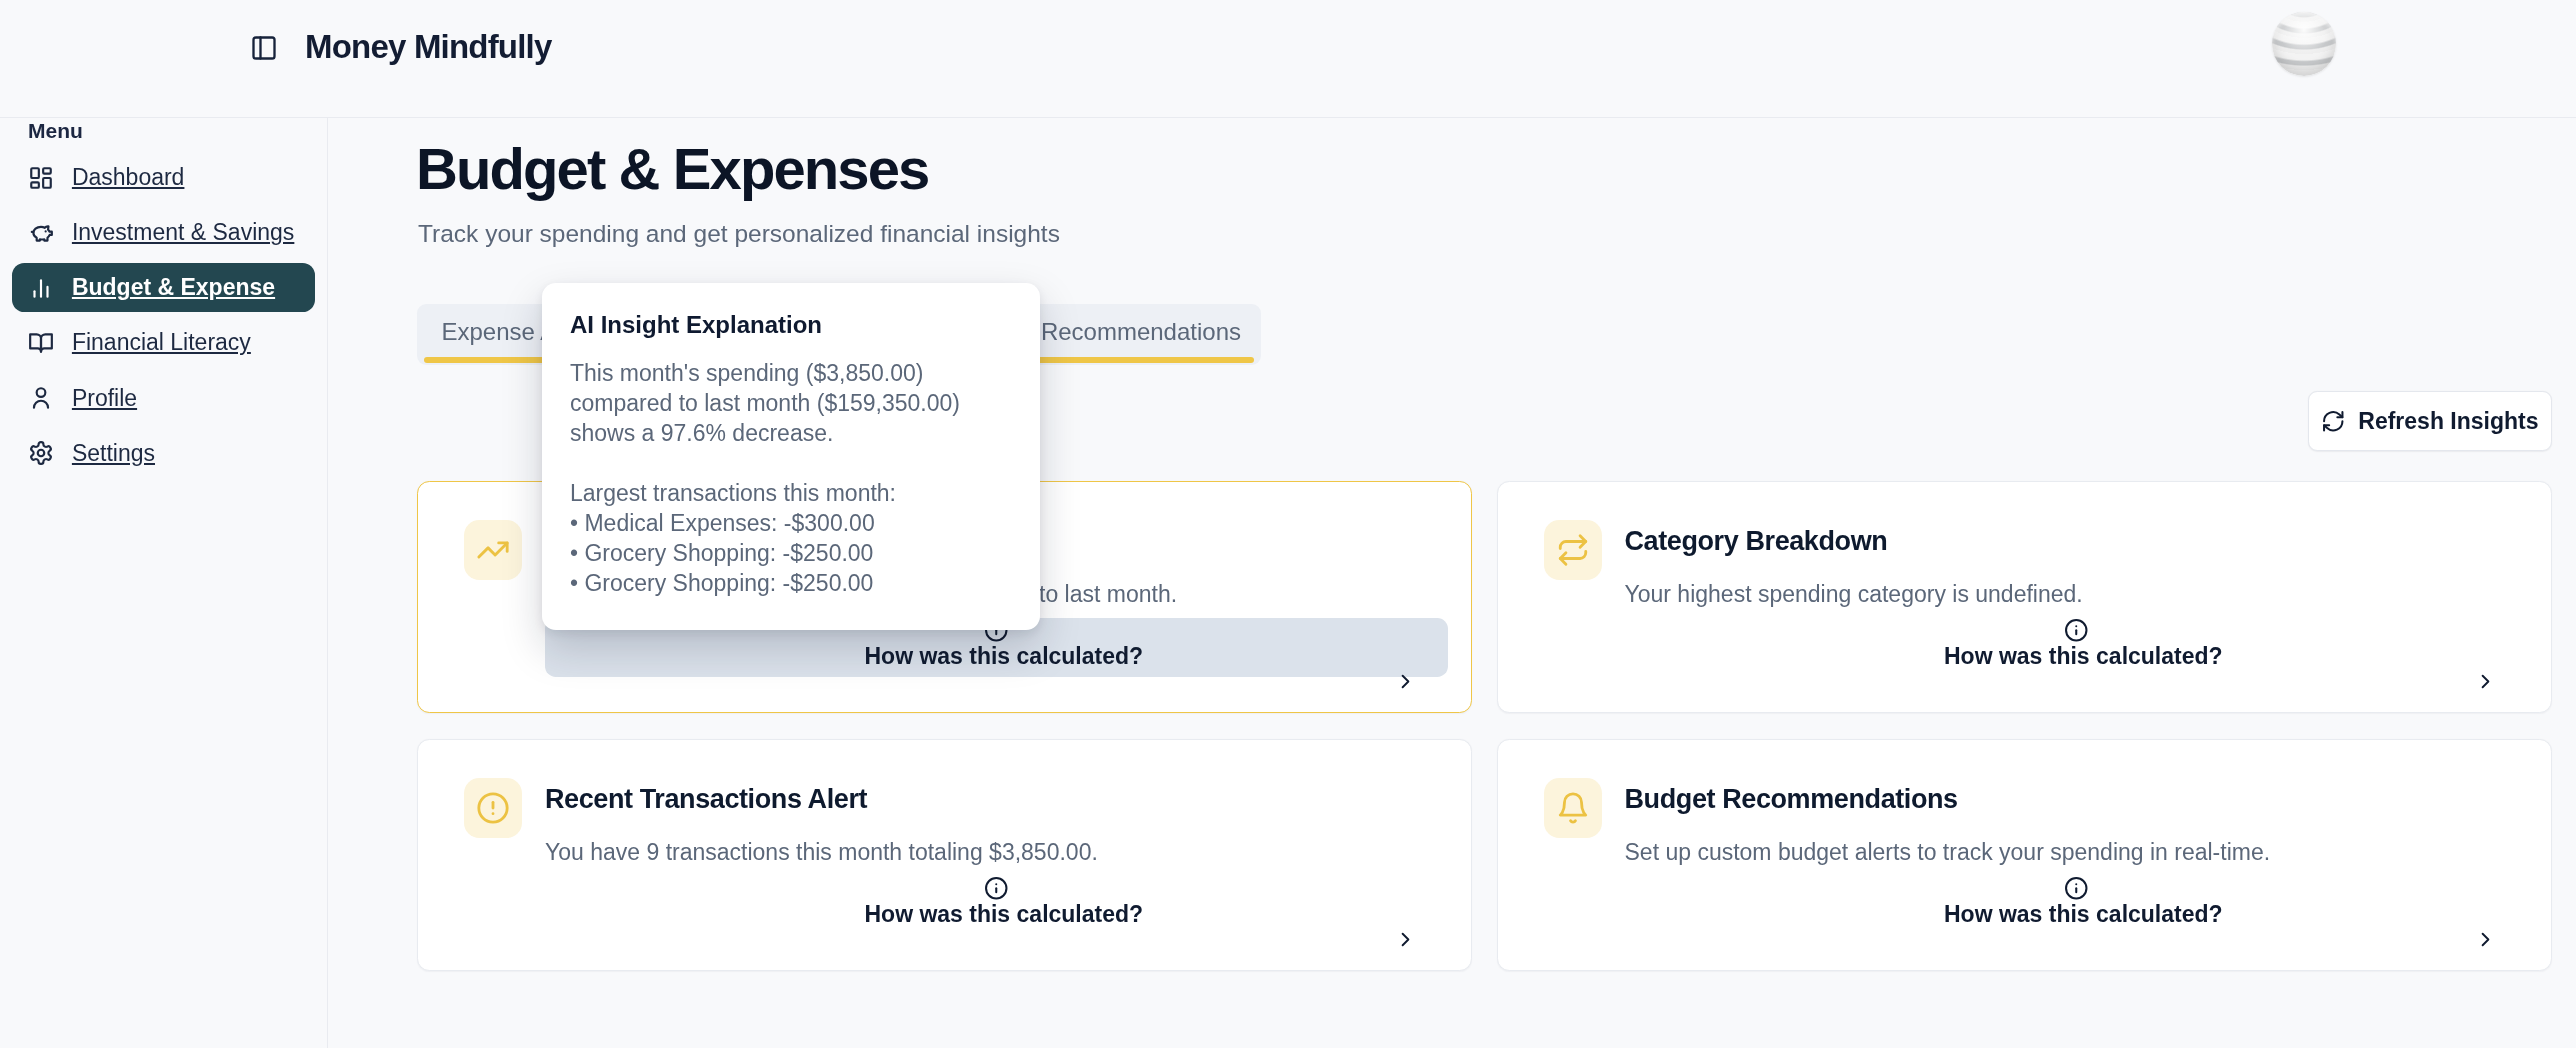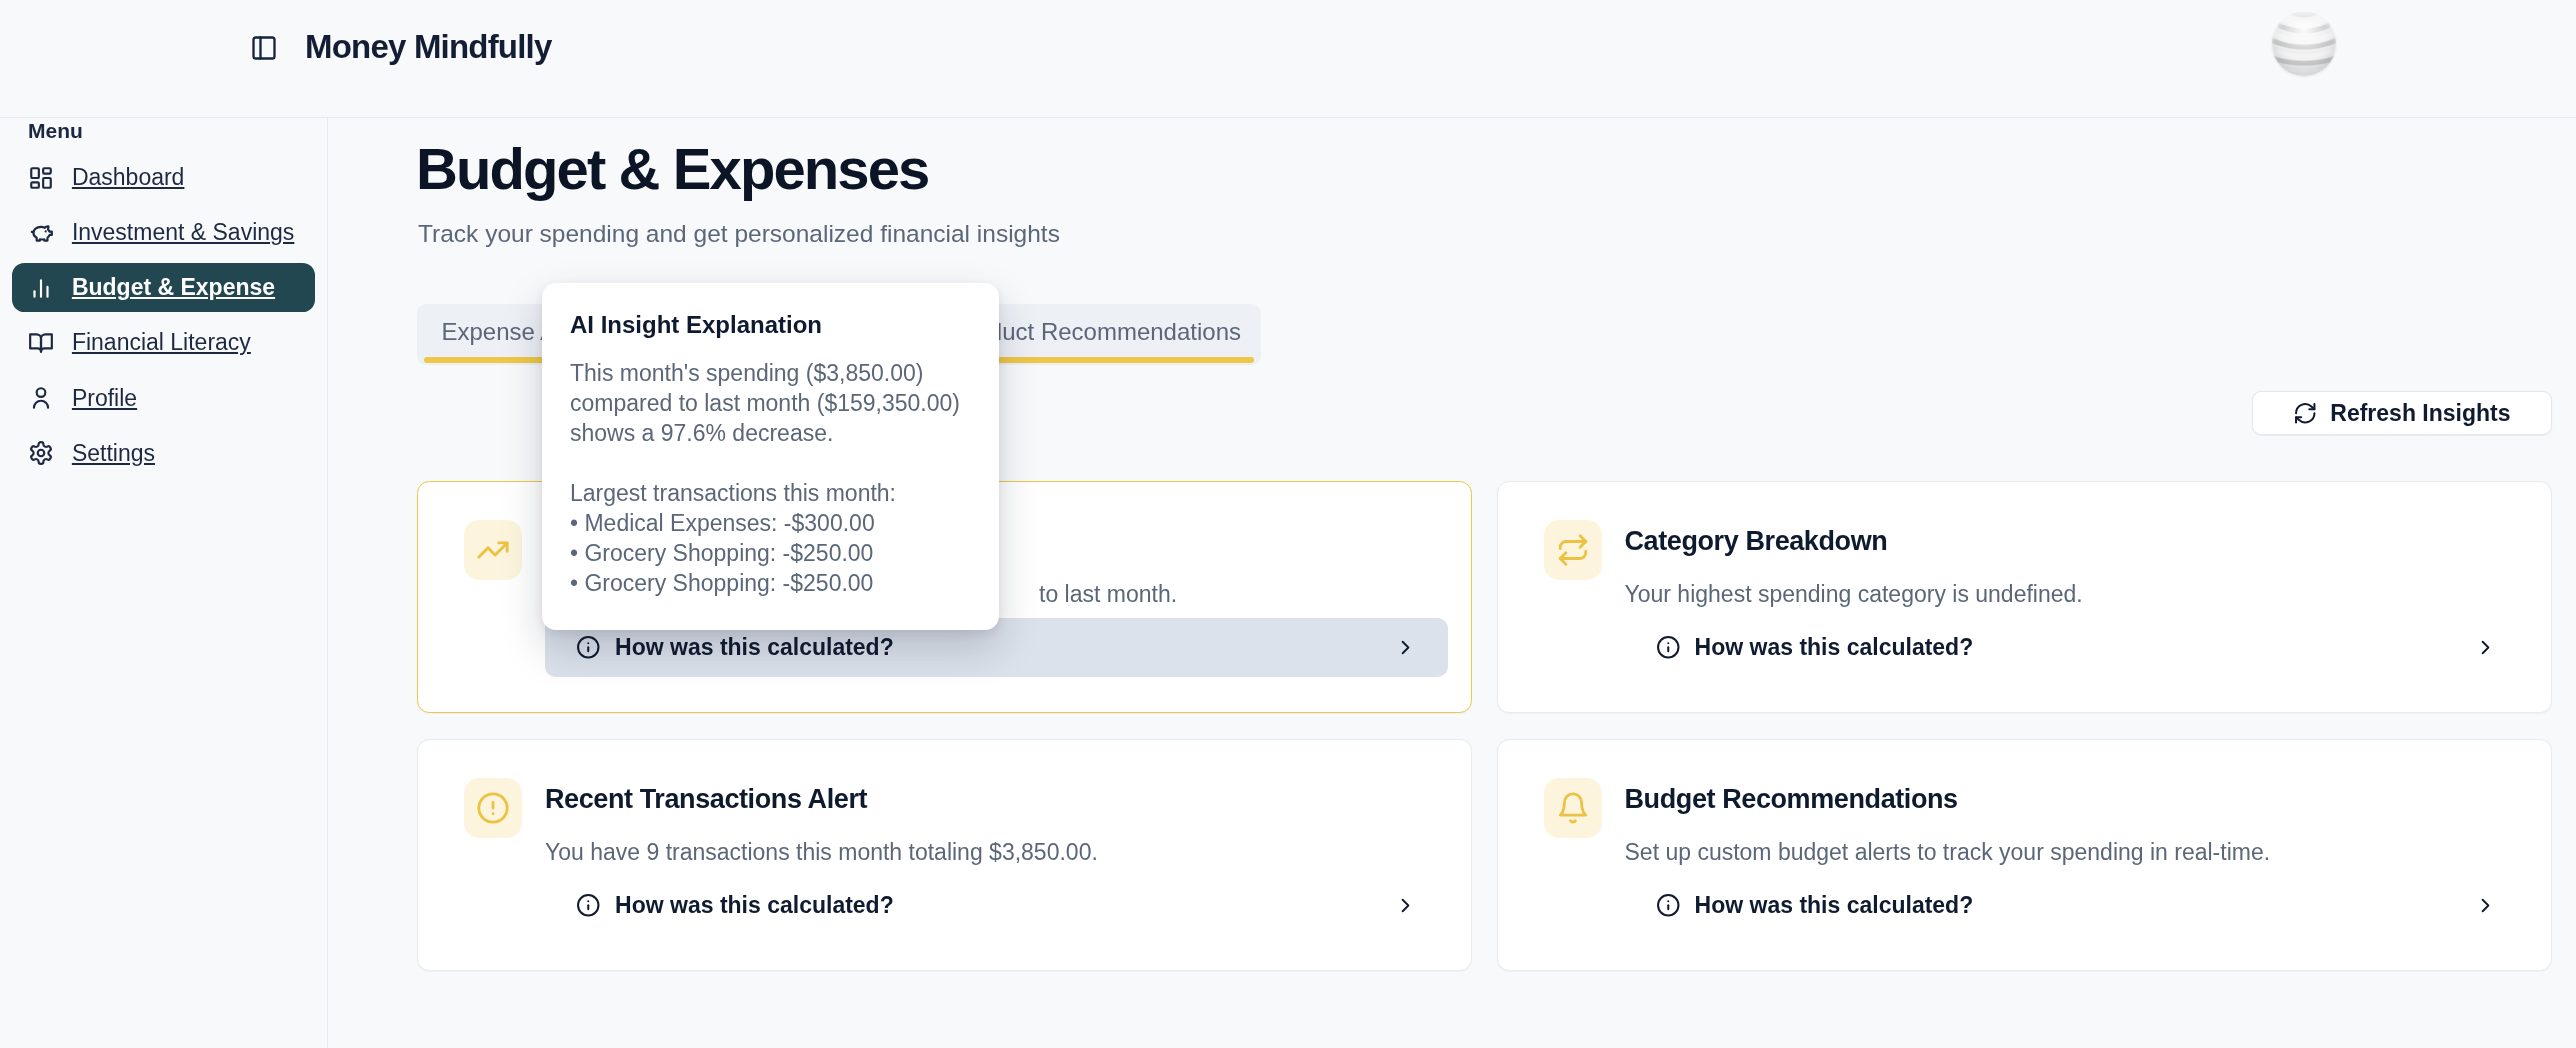--- a/index.html
+++ b/index.html
@@ -77,22 +77,22 @@
   .tab {
     position:absolute; top:0; height:55px; display:flex; align-items:center;
     font-size:24px; font-weight:500; color:#5b6779; cursor:pointer; white-space:nowrap;
     background:none; border:none;
   }
   .tab-expense { left:24.5px; }
   .tab-product { right:20px; }
 
   
   .refresh-btn {
-    position:absolute; right:24.5px; top:391px; height:44px; z-index:1;
-    display:flex; align-items:center; gap:13px; padding:0 40px;
+    position:absolute; right:24.5px; top:391px; height:60px; z-index:1;
+    display:flex; align-items:center; gap:13px; padding:0 12px;
     background:#ffffff; border:0.8px solid #e4e7ed; border-radius:9.2px;
     box-shadow:0 0.8px 1.5px rgba(16,24,40,.06); cursor:pointer;
     font-family:inherit; font-size:23px; font-weight:600; color:#101b30; white-space:nowrap;
   }
   .refresh-btn .btn-icon { color:#101b30; }
 
   
   .cards {
     position:absolute; left:417px; top:481px; width:2134px; z-index:1;
     display:grid; grid-template-columns:1055px 1055px; column-gap:24.5px; row-gap:26px;
@@ -114,30 +114,30 @@
   }
   .card-body {
     position:absolute; left:127px; right:46px; top:97px;
     font-size:23px; line-height:31px; color:#5b6779;
   }
   .card-body.fragment { left:621px; right:auto; white-space:nowrap; }
   .card-action {
     position:absolute; left:127px; right:23px; top:136px; height:59px;
     border:none; border-radius:10.7px; background:transparent; cursor:pointer;
     display:flex; align-items:center; padding:0 31px;
-    font-family:inherit; font-size:23px; font-weight:600; color:#101b30;
+    font-family:inherit; font-size:23px; font-weight:600; color:#101b30;flex-direction:column;
   }
   .card-action.highlighted { background:#dbe2eb; }
   .card-action .info-icon { color:#101b30; flex:0 0 auto; }
   .card-action .action-label { margin-left:14.6px; white-space:nowrap; }
   .card-action .chevron-right-icon { margin-left:auto; color:#101b30; flex:0 0 auto; }
 
   
   .tooltip {
-    position:absolute; left:542px; top:283px; width:457px; z-index:30;
+    position:absolute; left:542px; top:283px; width:498px; z-index:30;
     background:#ffffff; border-radius:14px;
     box-shadow:0 18.4px 42px rgba(15,23,42,.18), 0 3.1px 9.2px rgba(15,23,42,.08);
     padding:28px 28px 32px 28px;
   }
   .tt-title { font-size:24px; font-weight:700; color:#0f1a30; margin-bottom:19px; white-space:nowrap; }
   .tt-para  { font-size:23px; line-height:30px; color:#5b6779; }
   .tt-block { margin-top:30px; }
   .tt-line  { font-size:23px; line-height:30px; color:#5b6779; white-space:nowrap; }
 </style>
 </head>

